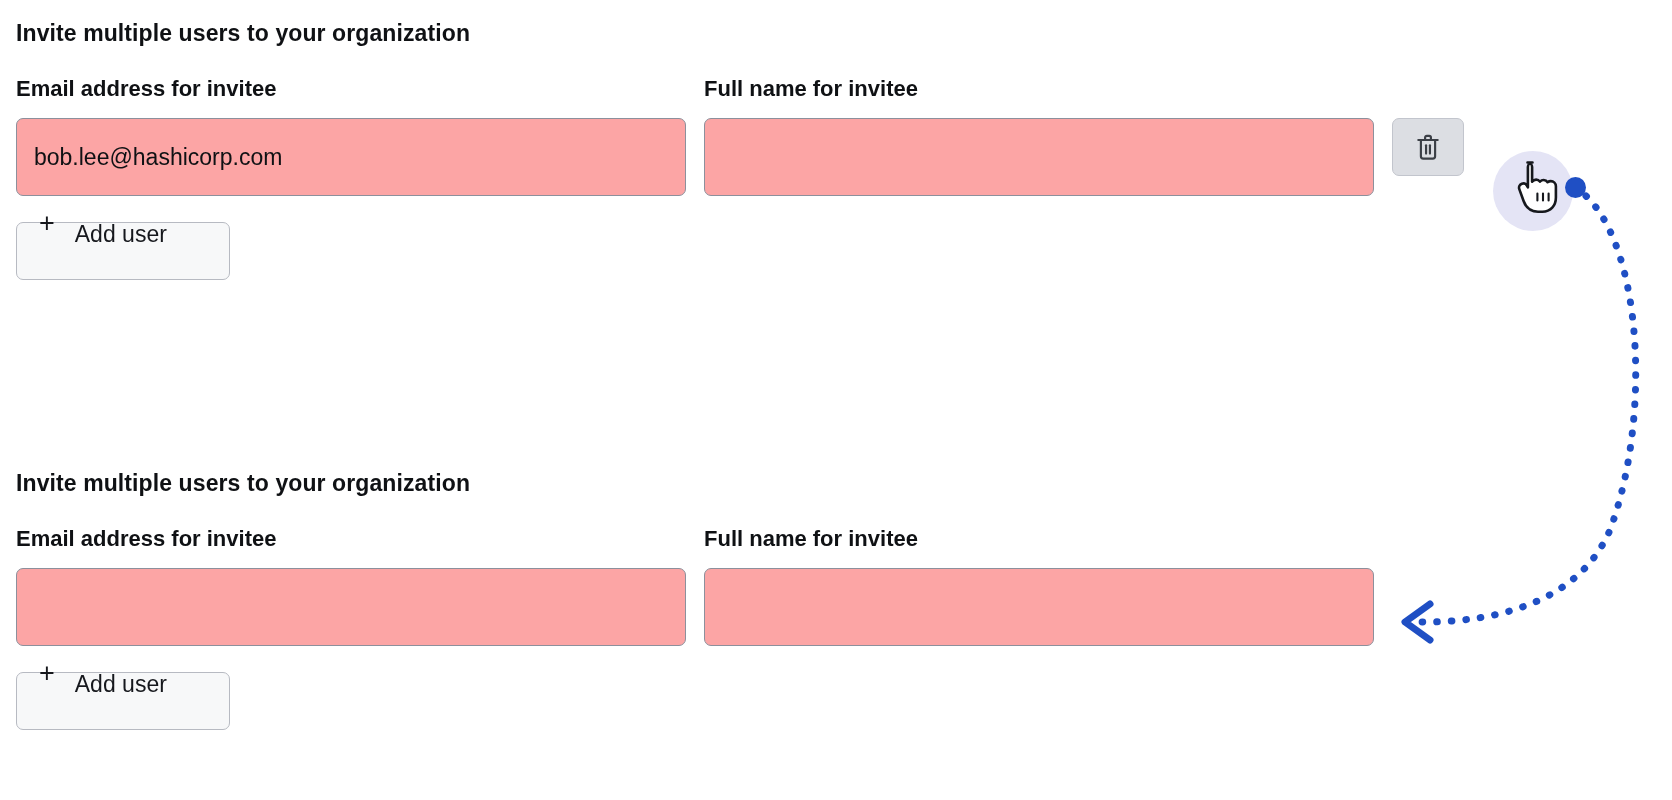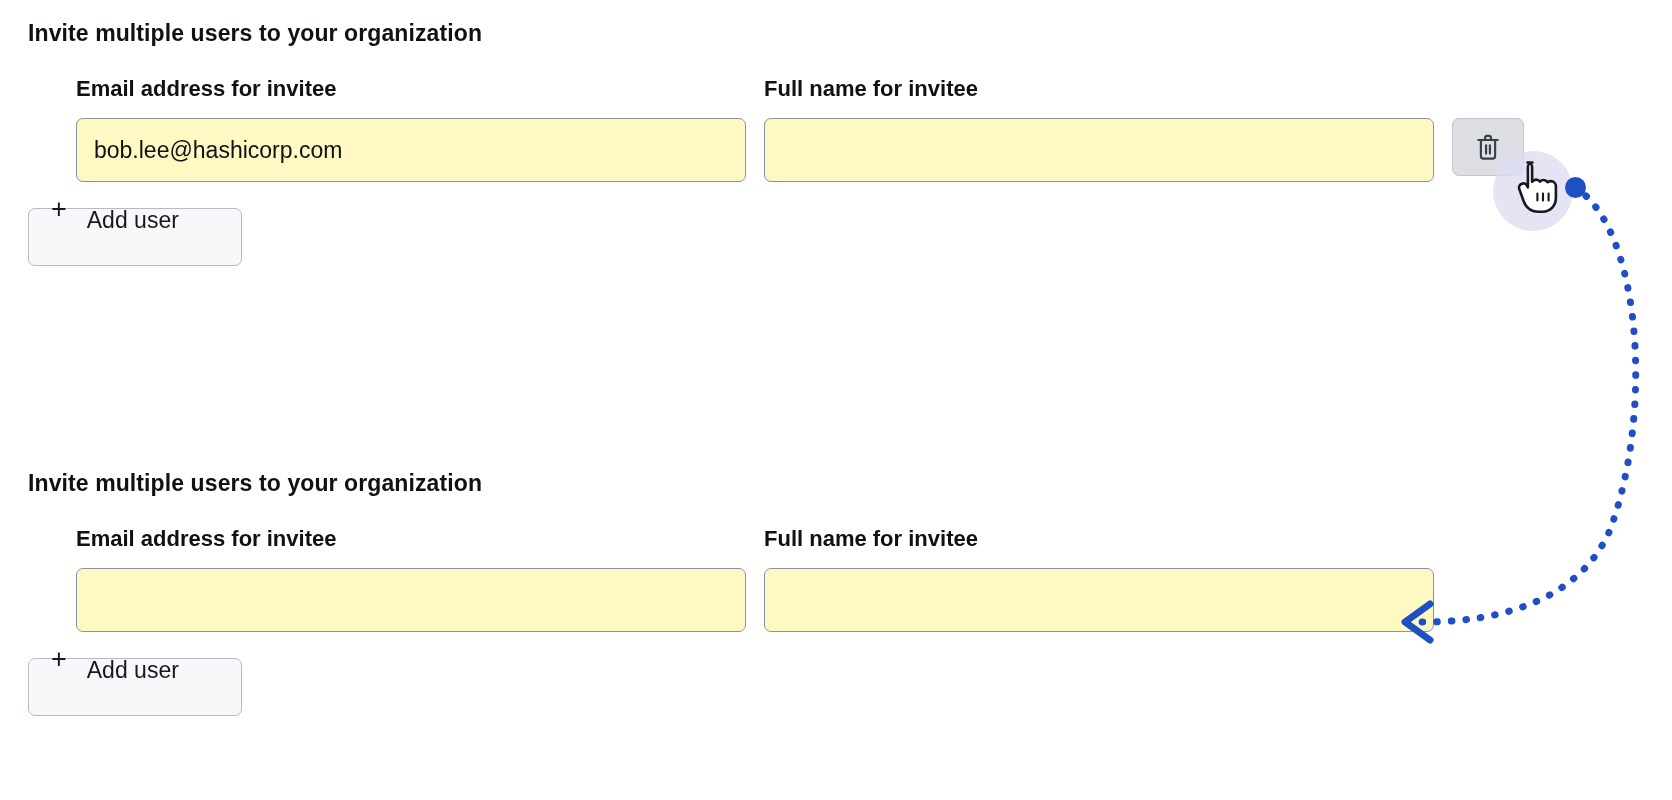--- a/index.html
+++ b/index.html
@@ -17,40 +17,39 @@
   }
 
   .page {
     position: absolute;
     inset: 0;
   }
 
   
   .form-section {
     position: absolute;
-    left: 28px;
+    left: 16px;
   }
   #section-1 { top: 18px; }
   #section-2 { top: 468px; }
 
   .section-heading {
     font-size: 23px;
     font-weight: bold;
     color: #0f1114;
     letter-spacing: 0.1px;
     line-height: 30px;
     margin: 0 0 28px 0;
     white-space: nowrap;
   }
 
   .fields-row {
     display: flex;
     align-items: flex-start;
     gap: 0;
-    margin-left: 48px;
   }
 
   .field {
     display: flex;
     flex-direction: column;
   }
   .field-email { width: 670px; }
   .field-name  { width: 670px; margin-left: 18px; }
 
   .field-label {
@@ -58,24 +57,24 @@
     font-weight: bold;
     color: #0f1114;
     line-height: 26px;
     margin-bottom: 16px;
     white-space: nowrap;
   }
 
   .text-input {
     box-sizing: border-box;
     width: 100%;
-    height: 64px;
+    height: 78px;
     border: 1.6px solid #8c909c;
     border-radius: 7px;
-    background: #fef9c3;
+    background: #fca5a5;
     padding: 16px 17px;
     font-family: "Liberation Sans", sans-serif;
     font-size: 23px;
     color: #0f1114;
     line-height: 60px;
     outline: none;
   }
   .text-input::placeholder { color: #8c909c; }
 
   

